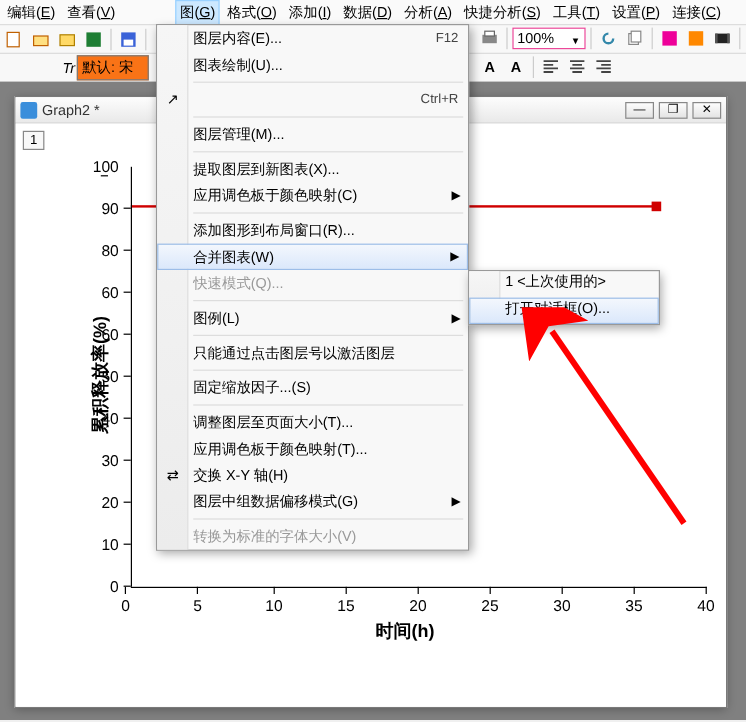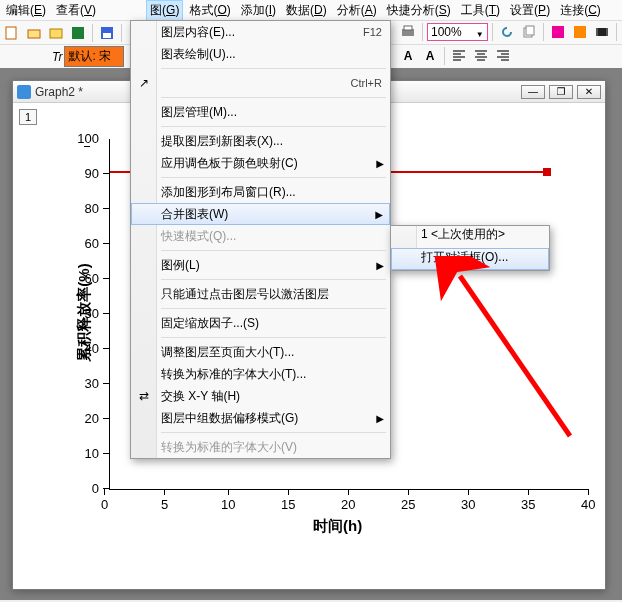--- a/index.html
+++ b/index.html
@@ -343,21 +343,21 @@
     </div>
     <div class="dd-sep"></div>
     <div class="dd-item">
       <span>固定缩放因子...(S)</span>
     </div>
     <div class="dd-sep"></div>
     <div class="dd-item">
       <span>调整图层至页面大小(T)...</span>
     </div>
     <div class="dd-item">
-      <span>转换为标准的字体大小(T)...</span>
+      <span>应用调色板于颜色映射(T)...</span>
     </div>
     <div class="dd-item">
       <span class="gico">⇄</span>
       <span>交换 X-Y 轴(H)</span>
     </div>
     <div class="dd-item">
       <span>图层中组数据偏移模式(G)</span>
       <span class="arrow">▶</span>
     </div>
     <div class="dd-sep"></div>

